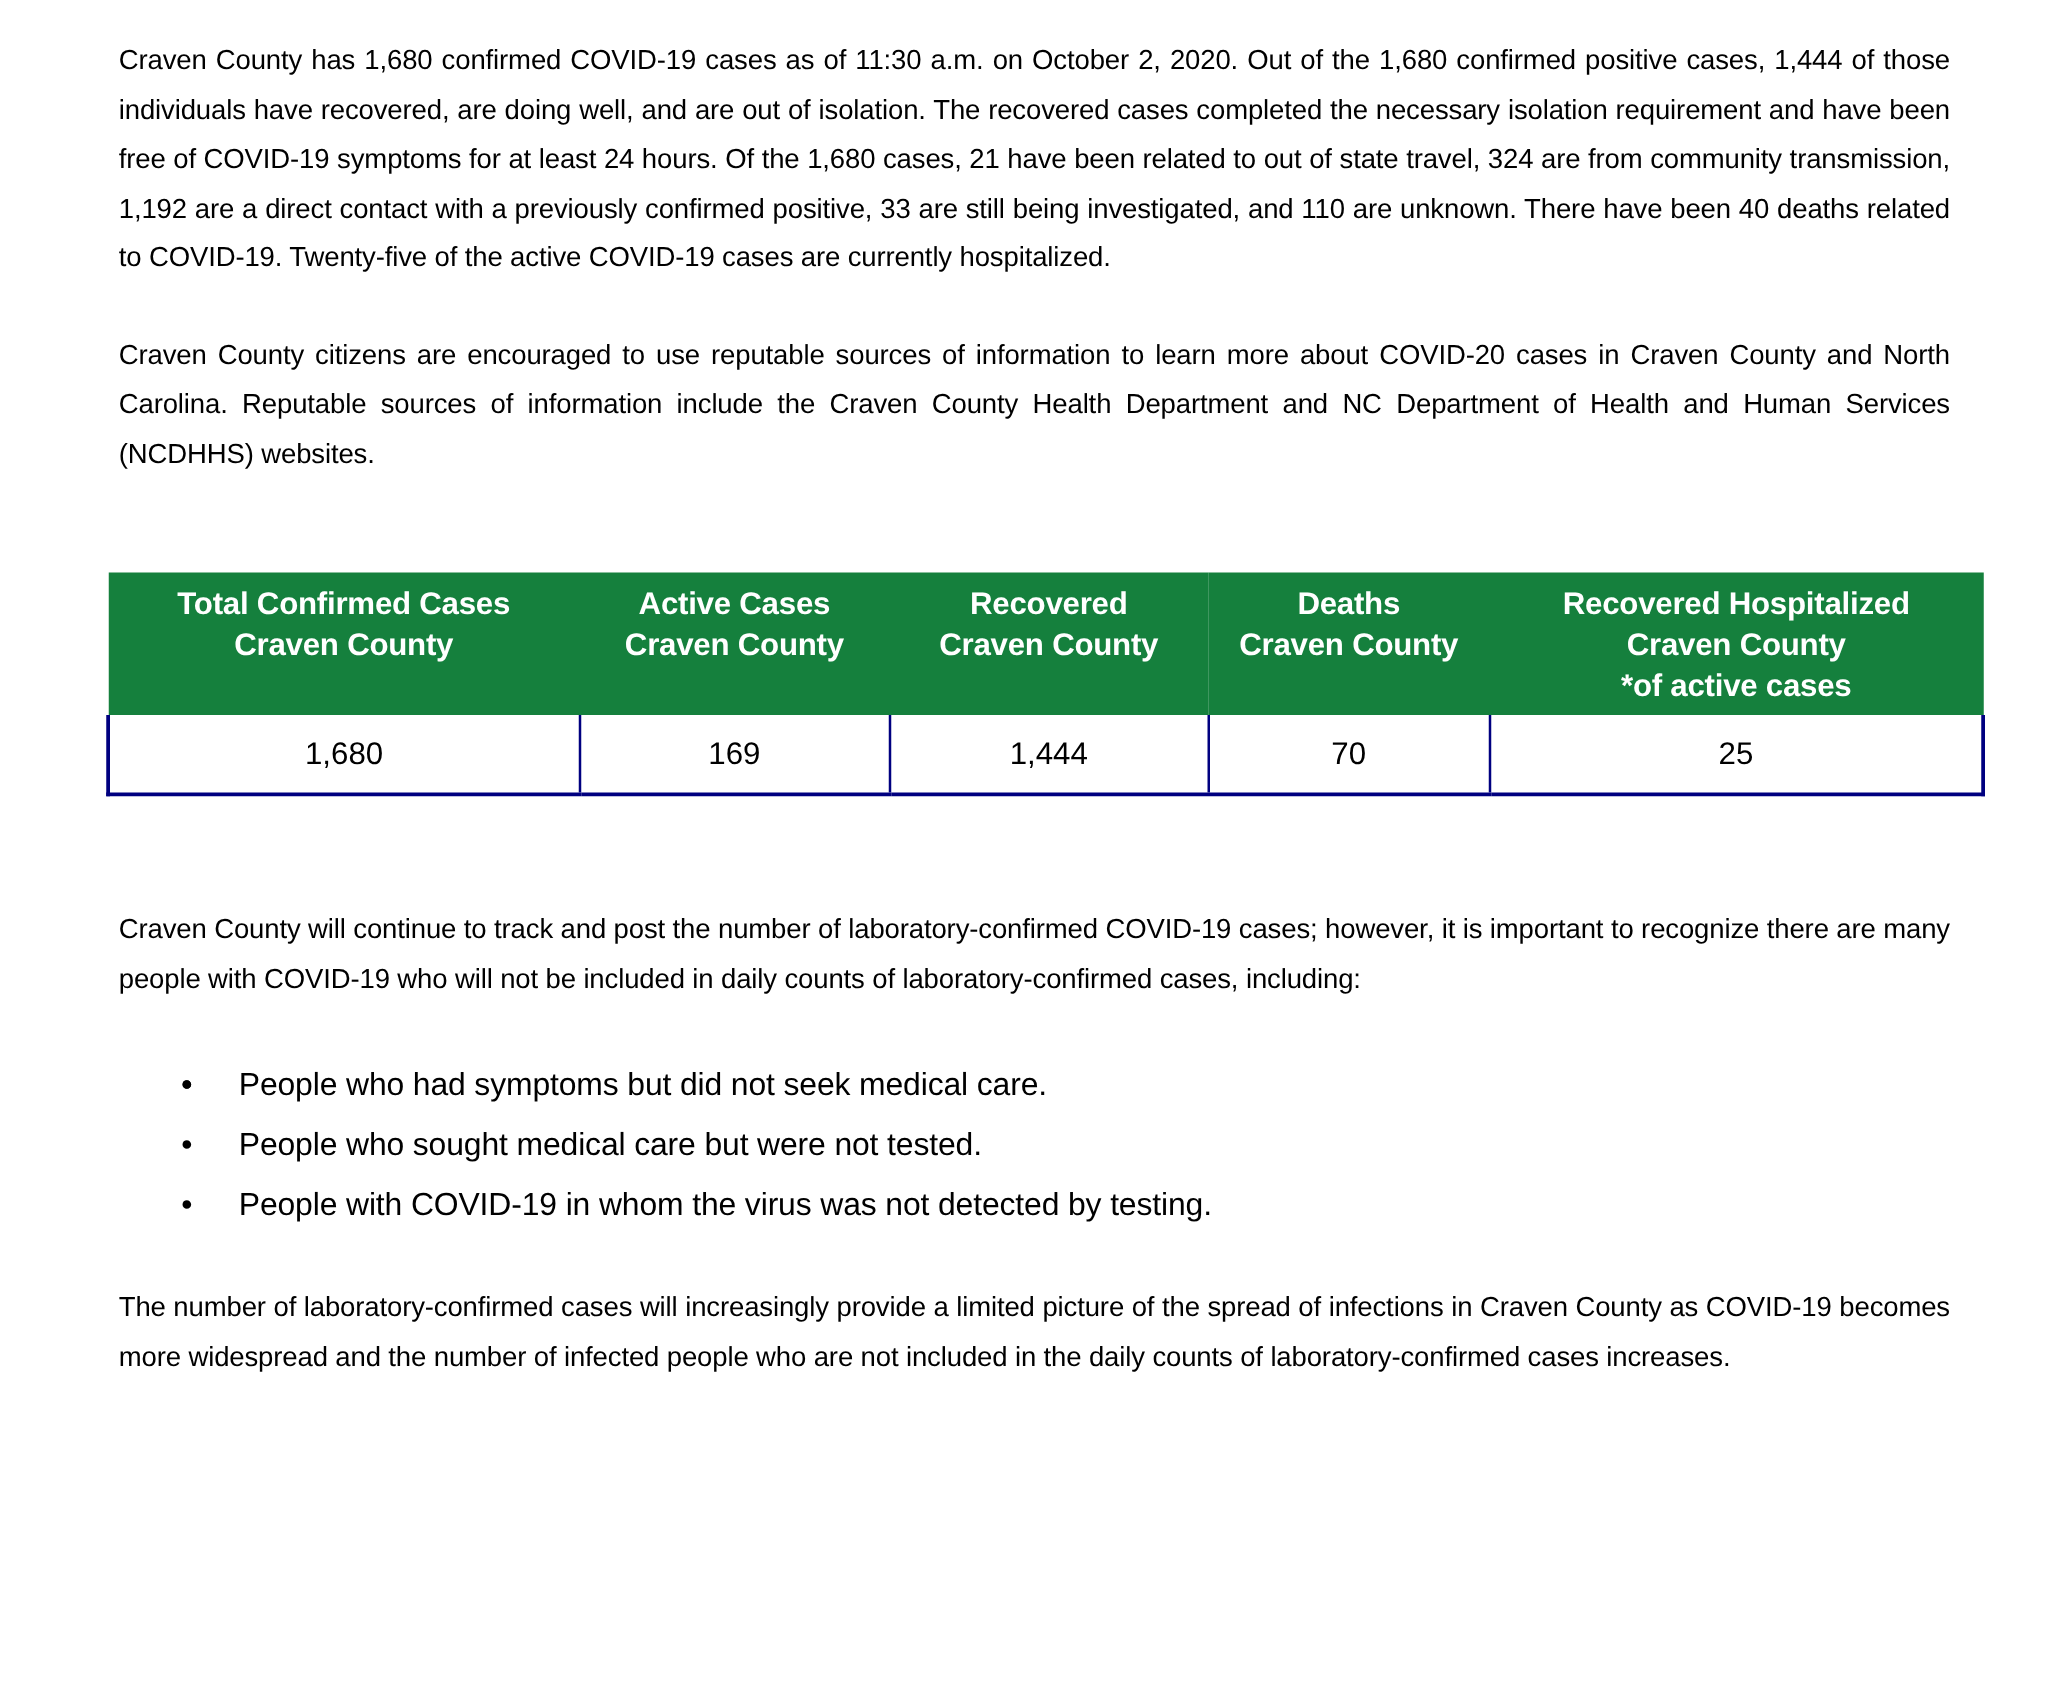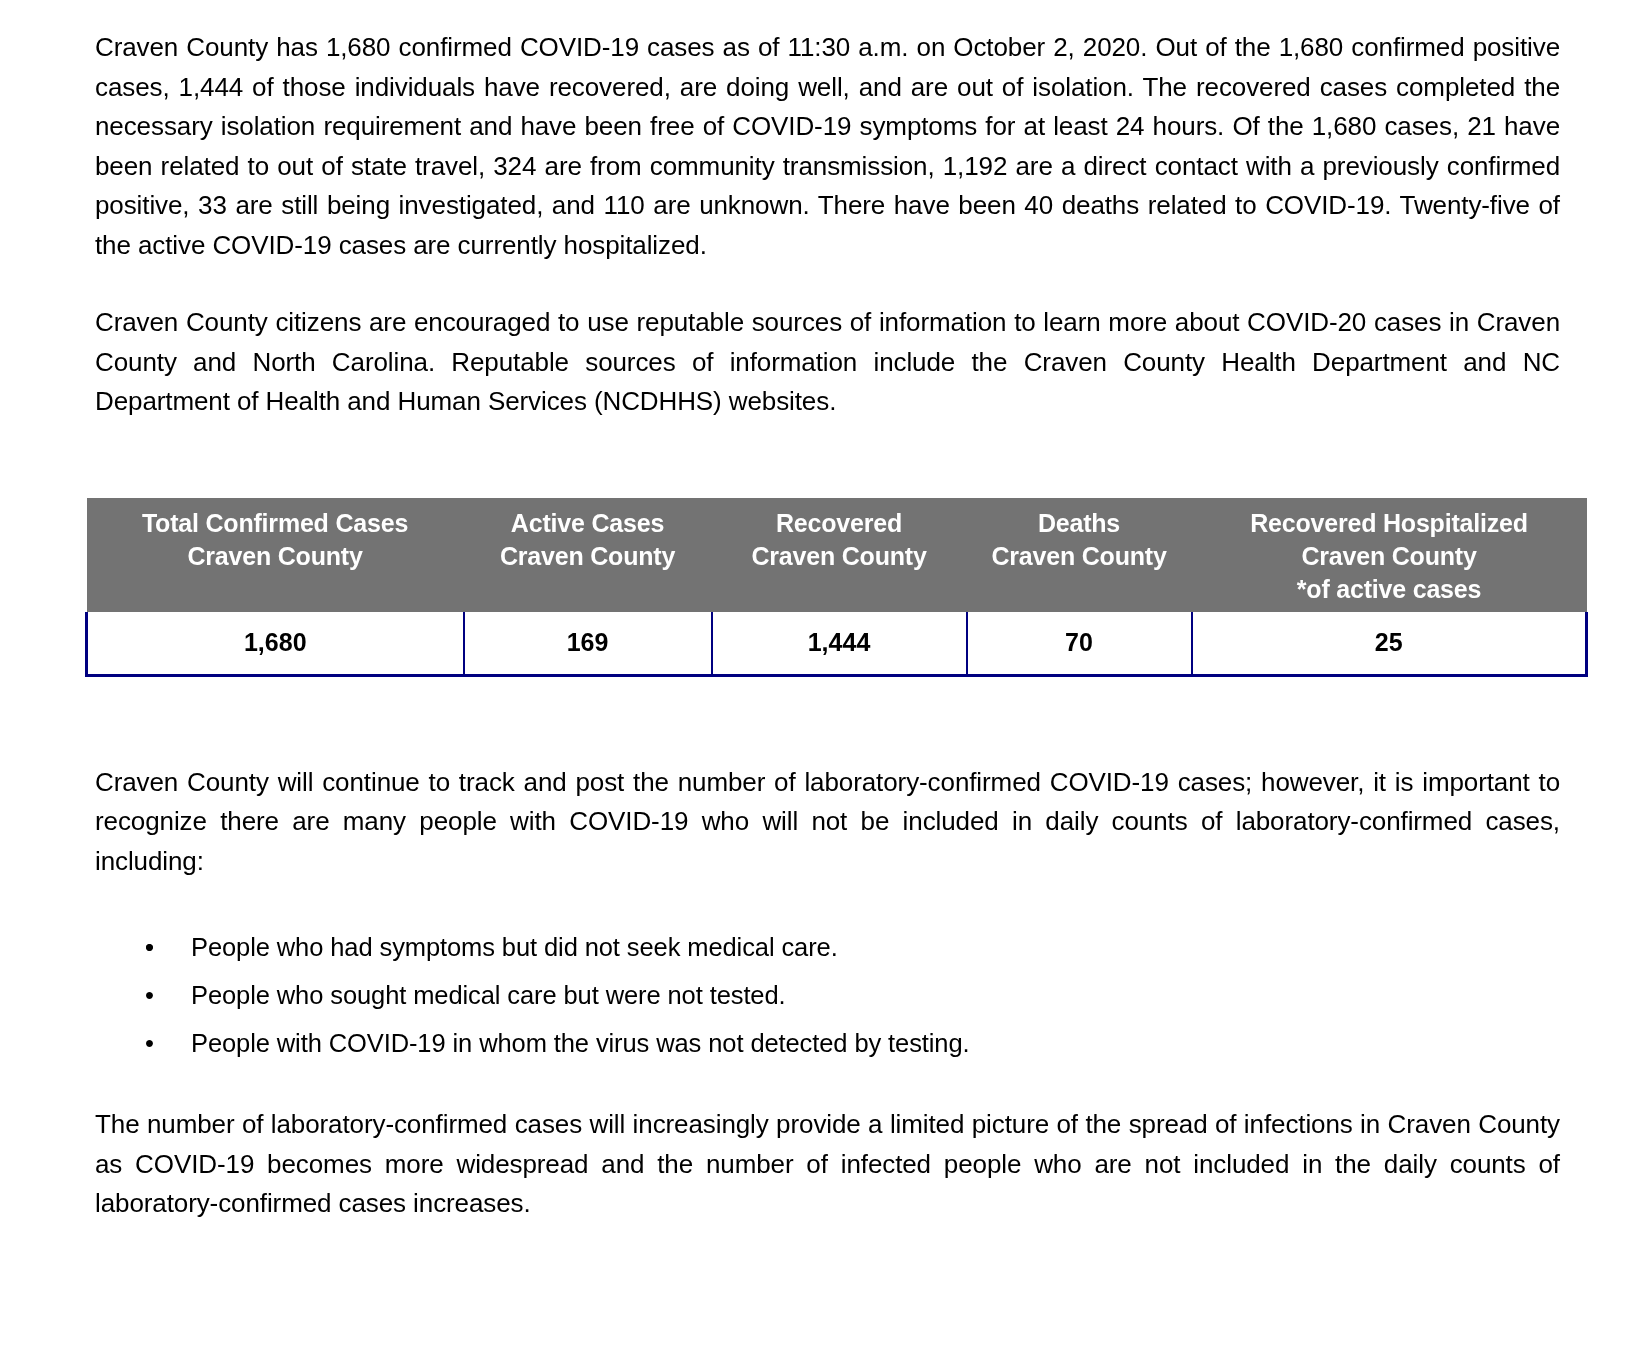--- a/index.html
+++ b/index.html
@@ -19,62 +19,62 @@
   .page {
     position: relative;
     width: 1645px;
     height: 1365px;
     box-sizing: border-box;
     padding: 28px 85px 0 95px;
   }
 
   p.body-text {
     margin: 0;
-    font-size: 26px;
+    font-size: 22px;
     line-height: 39.5px;
     text-align: justify;
     text-justify: inter-word;
     letter-spacing: -0.1px;
   }
 
   .spacer-md { height: 38px; }
 
   
   .stats-table-wrap {
     margin-top: 76px;
     margin-left: -10px;
     width: 1500px;
   }
   table.stats-table {
     border-collapse: collapse;
     width: 1500px;
     table-layout: fixed;
   }
   table.stats-table th {
-    background: #737373;
+    background: #15803d;
     color: #ffffff;
     font-size: 25px;
     line-height: 33px;
     font-weight: bold;
     text-align: center;
     vertical-align: top;
     padding: 9px 4px 6px 4px;
     border: none;
     letter-spacing: -0.2px;
   }
   table.stats-table thead tr {
     height: 112px;
   }
   table.stats-table td {
     border: 2px solid #000080;
     border-top: none;
     text-align: center;
     vertical-align: middle;
     font-size: 25px;
-    font-weight: bold;
+    font-weight: normal;
     height: 62px;
     padding: 0;
   }
   table.stats-table td:first-child { border-left: 3px solid #000080; }
   table.stats-table td:last-child  { border-right: 3px solid #000080; }
   table.stats-table tbody tr td { border-bottom: 3px solid #000080; }
 
   .th-line { display: block; }
 
   

